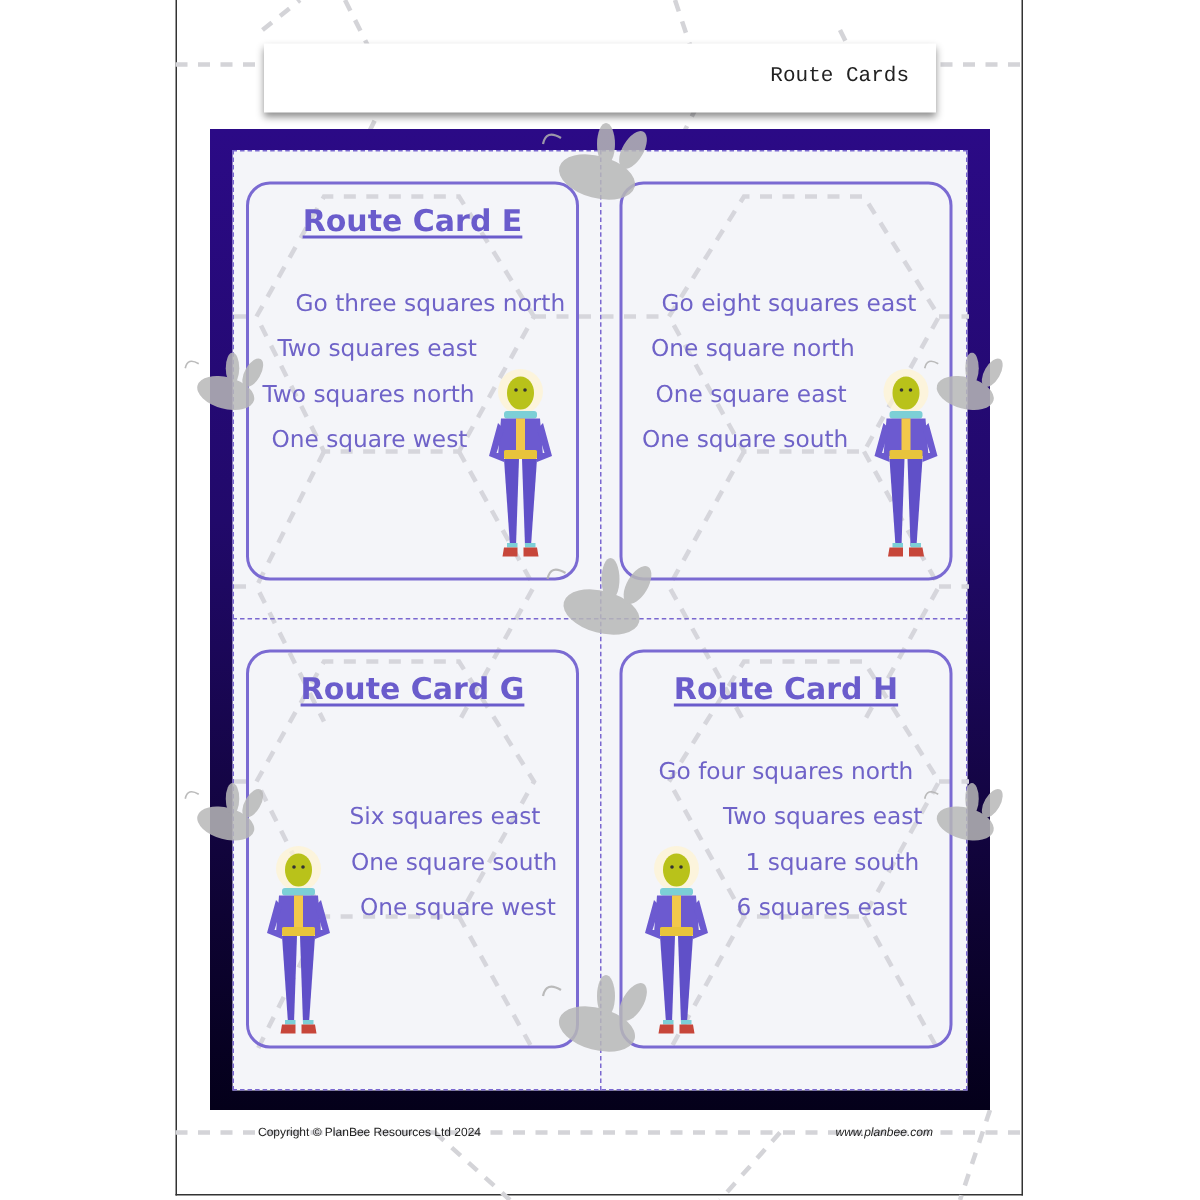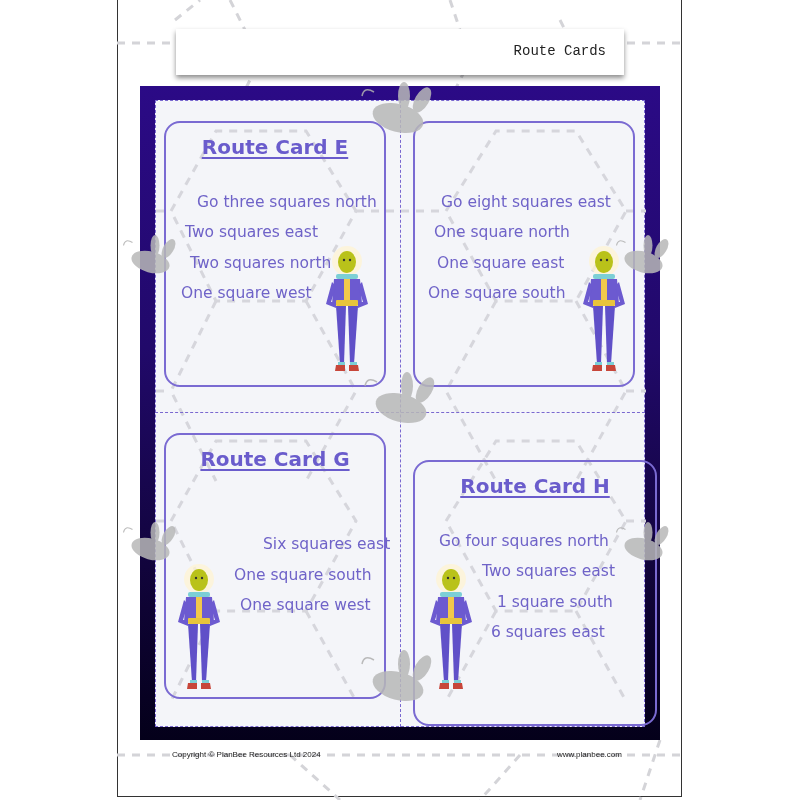--- a/index.html
+++ b/index.html
@@ -12,21 +12,21 @@
   .frame { position:absolute; left:140px; top:86px; width:520px; height:654px; background:linear-gradient(#2b0a86 0%, #21096a 40%, #0e0333 80%, #04001a 100%); z-index:2; }
   .inner { position:absolute; left:155px; top:100px; width:490px; height:627px; background:#f4f5f9; border:1.5px dashed #7a68d0; box-sizing:border-box; z-index:3; }
   .vdiv { position:absolute; left:400px; top:100px; height:627px; border-left:1.5px dashed #7a68d0; z-index:4; }
   .hdiv { position:absolute; left:155px; top:412px; width:490px; border-top:1.5px dashed #7a68d0; z-index:4; }
   .card { position:absolute; width:220px; height:265px; border:2px solid #7a6ad2; border-radius:16px; box-sizing:border-box; background:transparent; z-index:5; }
   .card .title { position:absolute; left:0; right:0; top:12px; text-align:center; font-family:"DejaVu Sans", sans-serif; font-weight:bold; font-size:20px; color:#6a5ccc; text-decoration:underline; text-underline-offset:3px; }
   .card .line { position:absolute; font-family:"DejaVu Sans", sans-serif; font-size:15.5px; color:#6f63c8; white-space:nowrap; }
   .alien { position:absolute; z-index:6; }
   .bee { position:absolute; z-index:7; opacity:0.85; }
   .footer-left { position:absolute; left:172px; top:750px; font-family:"Liberation Sans", sans-serif; font-size:8px; color:#222; z-index:3; }
-  .footer-right { position:absolute; left:557px; top:750px; font-family:"Liberation Sans", sans-serif; font-size:8px; color:#222; z-index:3; }
+  .footer-right { position:absolute; left:557px; top:750px; font-family:"Liberation Sans", sans-serif; font-size:8px; color:#222; z-index:3;font-style:italic; }
 </style>
 </head>
 <body>
 
 <div class="page"></div>
 
 <svg class="hexbg" viewBox="0 0 800 800" style="z-index:1">
   <g stroke="#d4d4d8" stroke-width="3" stroke-dasharray="8 7" fill="none">
     <line x1="117" y1="43" x2="682" y2="43"></line>
     <line x1="117" y1="755" x2="682" y2="755"></line>
@@ -70,39 +70,39 @@
     </g>
   </svg>
 </div>
 <div class="vdiv"></div>
 <div class="hdiv"></div>
 
 <div class="card" style="left:164px;top:121px;width:222px;height:266px;">
   <div class="title">Route Card E</div>
   <div class="line" style="left:7px;top:70px;margin-left:24px;">Go three squares north</div>
   <div class="line" style="left:19px;top:100px;">Two squares east</div>
-  <div class="line" style="left:24px;top:131px;text-align:right;">Two squares north</div>
+  <div class="line" style="left:9px;top:131px;text-align:right;">Two squares north</div>
   <div class="line" style="left:15px;top:161px;">One square west</div>
 </div>
 
 <div class="card" style="left:413px;top:121px;width:222px;height:266px;">
   <div class="line" style="left:26px;top:70px;">Go eight squares east</div>
   <div class="line" style="left:19px;top:100px;">One square north</div>
   <div class="line" style="left:22px;top:131px;">One square east</div>
   <div class="line" style="left:13px;top:161px;">One square south</div>
 </div>
 
 <div class="card" style="left:164px;top:433px;width:222px;height:266px;">
   <div class="title">Route Card G</div>
-  <div class="line" style="left:67px;top:100px;margin-left:30px;">Six squares east</div>
+  <div class="line" style="left:67px;top:100px;">Six squares east</div>
   <div class="line" style="left:68px;top:131px;">One square south</div>
   <div class="line" style="left:74px;top:161px;">One square west</div>
 </div>
 
-<div class="card" style="left:413px;top:433px;width:244px;height:266px;margin-top:27px;">
+<div class="card" style="left:413px;top:433px;width:222px;height:266px;">
   <div class="title">Route Card H</div>
   <div class="line" style="left:24px;top:70px;">Go four squares north</div>
   <div class="line" style="left:67px;top:100px;">Two squares east</div>
   <div class="line" style="left:82px;top:131px;">1 square south</div>
   <div class="line" style="left:76px;top:161px;">6 squares east</div>
 </div>
 
 <svg class="alien" style="left:324px;top:244px" width="46" height="132" viewBox="0 0 46 132">
   <circle cx="23" cy="17" r="15" fill="#fff3d0" opacity="0.7"></circle>
   <ellipse cx="23" cy="18" rx="9" ry="11" fill="#b9c21a"></ellipse>

